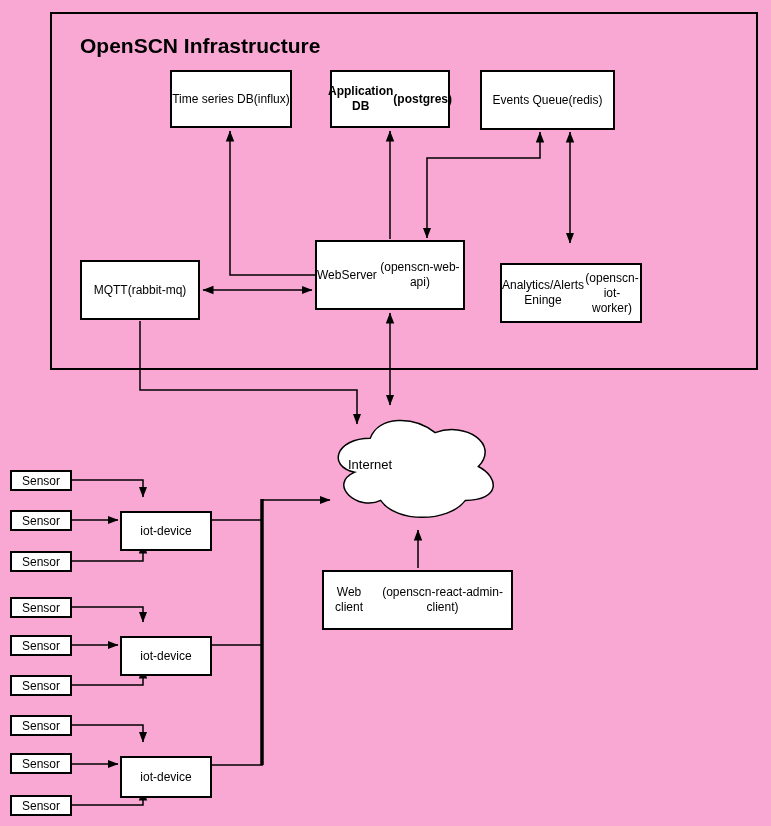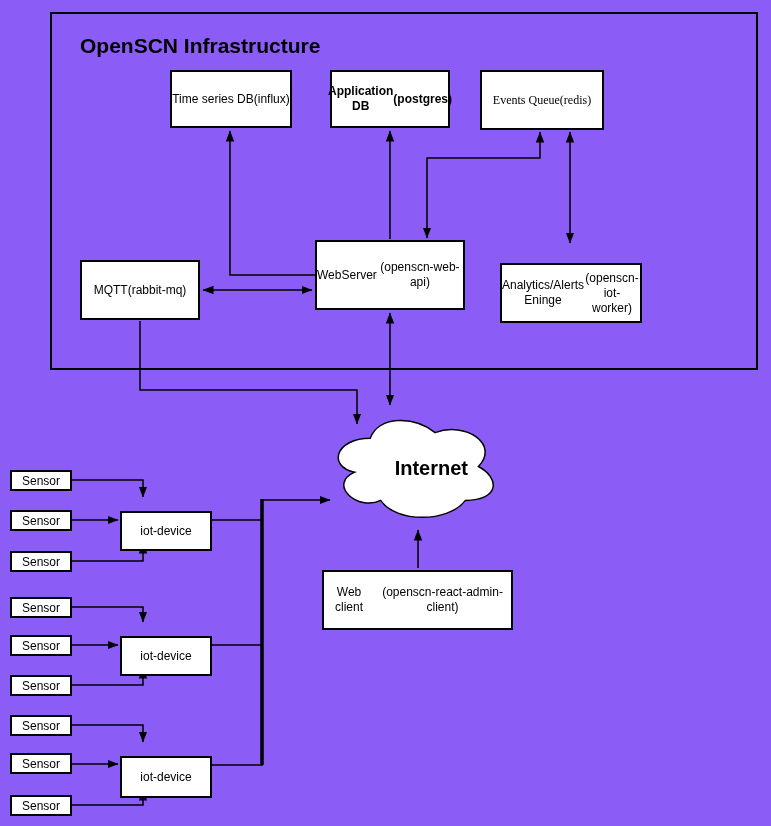--- a/index.html
+++ b/index.html
@@ -1,19 +1,19 @@
 <!DOCTYPE html>
 <html><head>
 <meta charset="utf-8">
 <style>
   html,body{margin:0;padding:0;background:#ffffff;}
   .canvas{
     position:relative;
     width:771px;height:826px;
-    background:#8b5cf6;
+    background:#f9a8d4;
     font-family:"Liberation Sans", sans-serif;
     color:#000000;
     overflow:hidden;
   }
   .wires{position:absolute;left:0;top:0;width:771px;height:826px;}
   .edge{stroke:#000000;stroke-width:1.5;fill:none;}
   .edge-thick{stroke:#000000;stroke-width:3.5;fill:none;}
   .cloud{fill:#ffffff;stroke:#000000;stroke-width:1.5;}
   .node{
     position:absolute;
@@ -51,22 +51,22 @@
     box-sizing:border-box;
     border:2px solid #000000;
     background:#ffffff;
     width:92px;
     display:flex;align-items:center;justify-content:center;
     font-size:12px;
     margin-top:11px;
   }
   .internet-label{
     position:absolute;left:348px;top:457px;width:120px;
-    text-align:right;
-    font-size:20px;font-weight:bold;
+    text-align:left;
+    font-size:13px;font-weight:normal;
   }
 </style>
 </head>
 <body>
 
 <div class="canvas">
 
   <svg class="wires" viewBox="0 0 771 826">
     <defs>
       <marker id="arr" markerWidth="12" markerHeight="10" refX="10.5" refY="5" orient="auto-start-reverse" markerUnits="userSpaceOnUse">
@@ -117,21 +117,21 @@
   <div class="node" style="left:170px;top:70px;width:122px;height:58px;">
     <div>Time series DB</div>
     <div>(influx)</div>
   </div>
 
   <div class="node" style="left:330px;top:70px;width:120px;height:58px;font-weight:bold;">
     <div>Application DB</div>
     <div>(postgres)</div>
   </div>
 
-  <div class="node" style="left:480px;top:70px;width:124px;height:60px;font-family:Liberation Serif, serif;">
+  <div class="node" style="left:480px;top:70px;width:135px;height:60px;">
     <div>Events Queue</div>
     <div>(redis)</div>
   </div>
 
   <div class="node" style="left:80px;top:260px;width:120px;height:60px;">
     <div>MQTT</div>
     <div>(rabbit-mq)</div>
   </div>
 
   <div class="node" style="left:315px;top:240px;width:150px;height:70px;">

